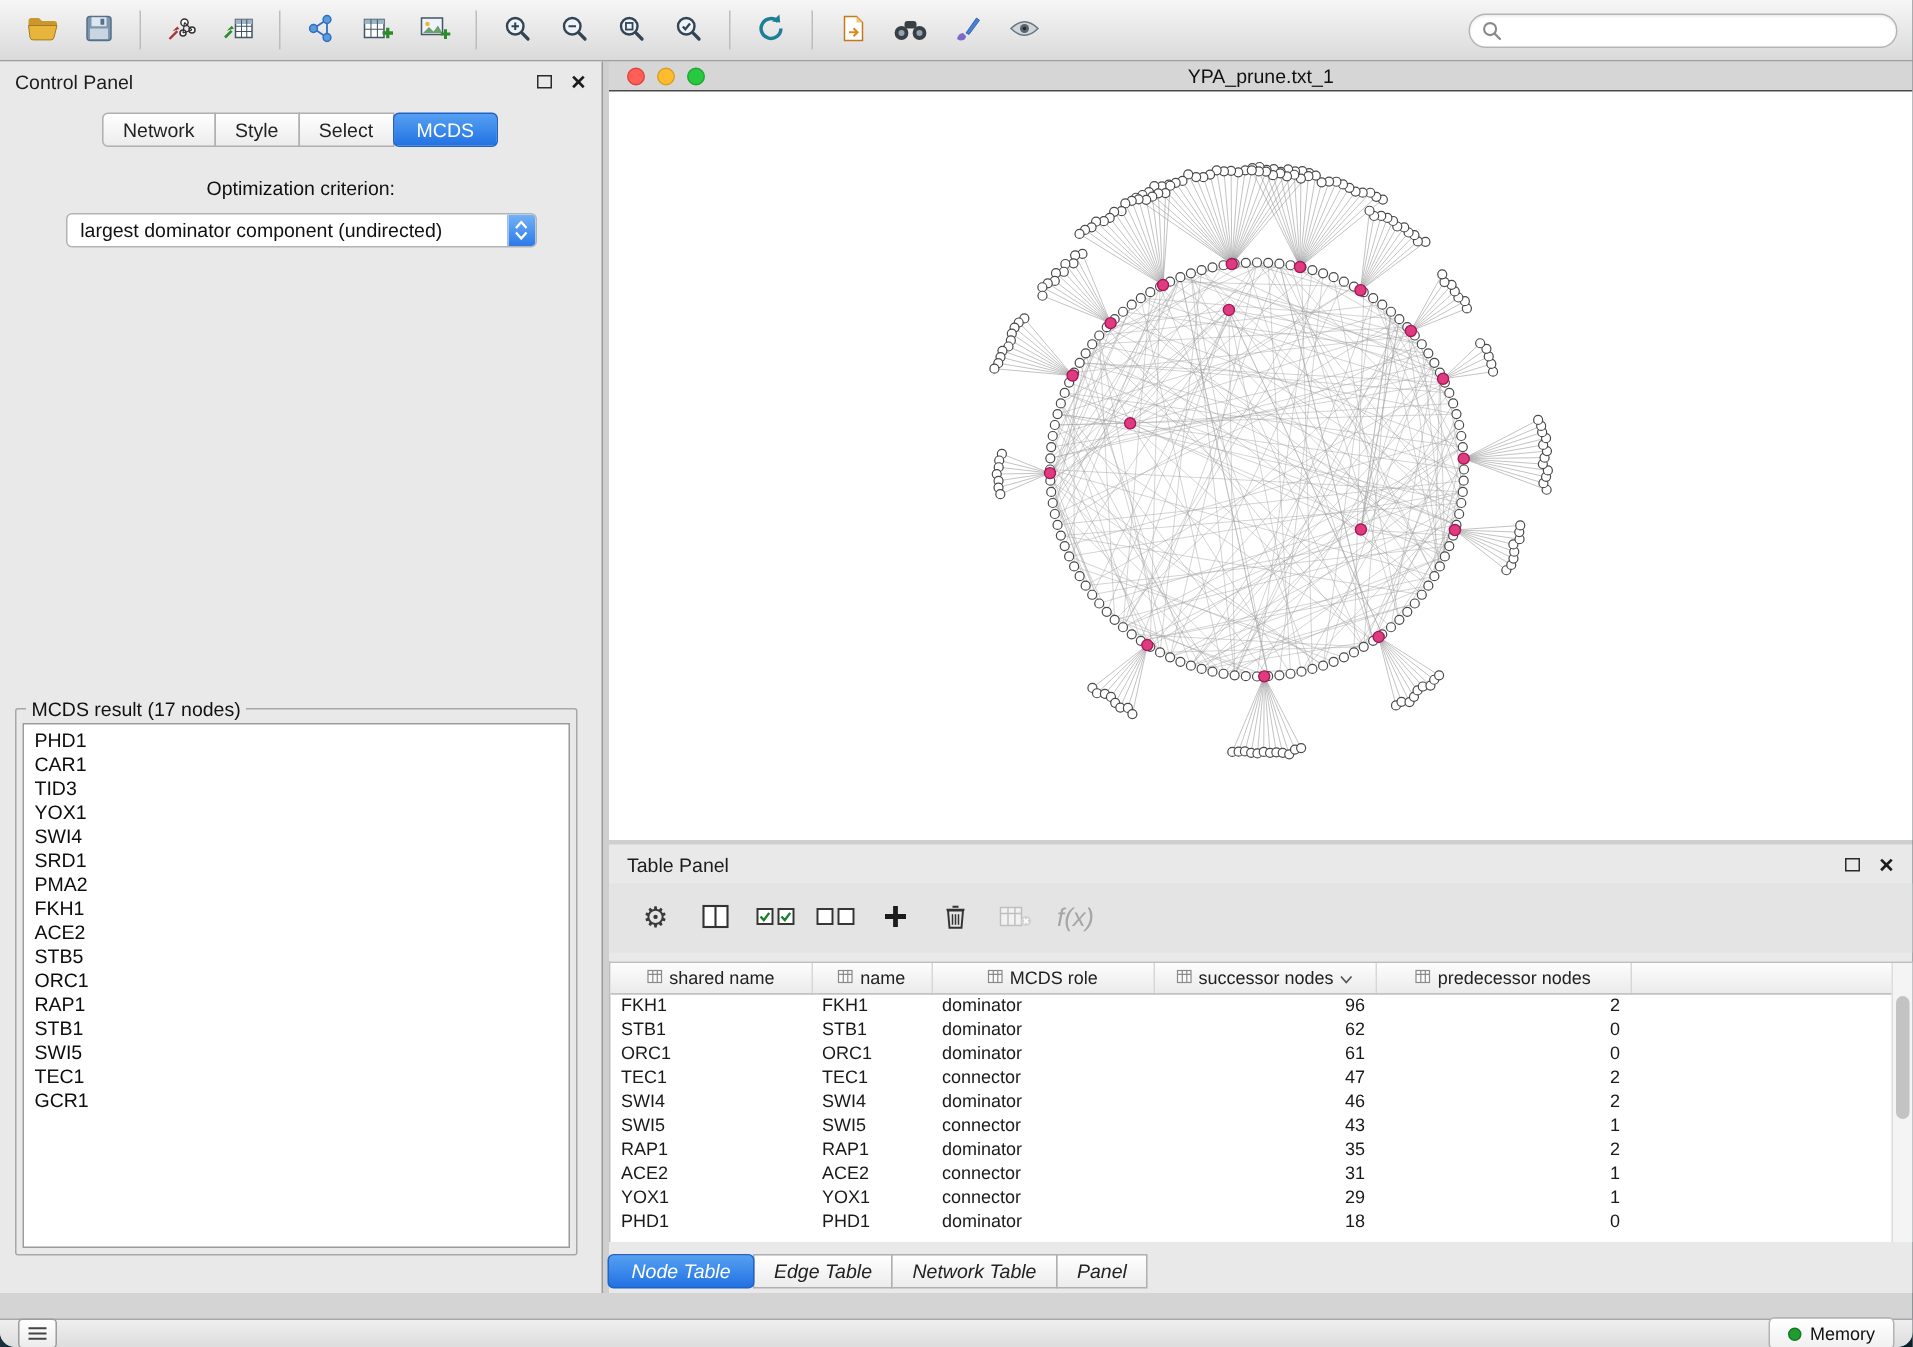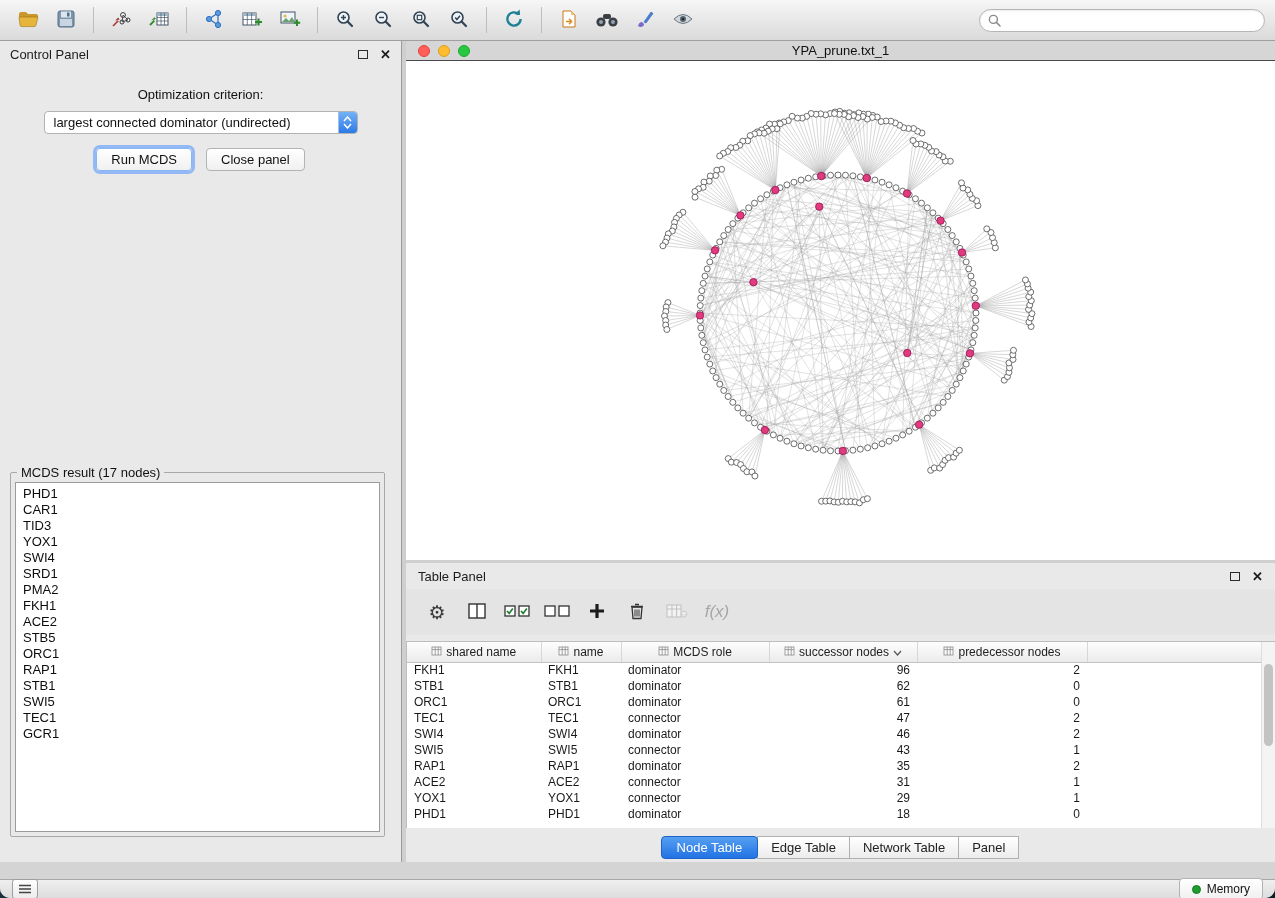--- a/index.html
+++ b/index.html
@@ -95,21 +95,21 @@
     background:linear-gradient(#fdfdfd,#ebebeb); border-right:1px solid #d7d7d7;
     border-bottom:1px solid #c2c2c2; cursor:pointer; }
   .th-inner { display:flex; align-items:center; justify-content:center; gap:4px; }
   table.data td { height:16px; font-size:12px; color:#1a1a1a; padding:0 7px;
     white-space:nowrap; overflow:hidden; }
   td.num { text-align:right; padding-right:11px;margin-top:34px; }
   .vscroll { position:absolute; top:0; bottom:0; right:0; width:14px; background:#f4f4f4;
     border-left:1px solid #ddd; }
   .vthumb { position:absolute; left:2px; right:2px; top:22px; height:82px; background:#c3c3c3; border-radius:6px; }
 
-  .tp-tabs { position:absolute; left:0; right:0; bottom:3px; display:flex; justify-content:center; }
+  .tp-tabs { position:absolute; left:0; right:0; bottom:3px; display:flex; justify-content:flex-start;font-style:italic; }
 
   
   .status-bar { position:absolute; left:0; right:0; bottom:0; height:19px;
     background:linear-gradient(#efefef,#dddddd); border-top:1px solid #a7a7a7;
     display:flex; align-items:center; padding:0 12px; }
   .console-btn { width:26px; height:20px; background:linear-gradient(#fff,#ececec);
     border:1px solid #9e9e9e; border-radius:3px; display:flex; align-items:center;
     justify-content:center; cursor:pointer; }
   .memory-btn { margin-left:auto; height:22px; display:flex; align-items:center; gap:6px;
     background:linear-gradient(#ffffff,#f0f0f0); border:1px solid #b3b3b3; border-radius:4px;
@@ -271,35 +271,37 @@
   </div>
 
   <div class="control-panel">
     <div class="panel-header">
       <span class="panel-title">Control Panel</span>
       <span class="panel-header-icons">
         <span class="mini-float"></span>
         <span class="mini-close">✕</span>
       </span>
     </div>
+    <div class="cp-tabs" id="cp-tabs">
+        <span class="seg">Network</span>
+        <span class="seg">Style</span>
+        <span class="seg">Select</span>
+        <span class="seg active">MCDS</span>
+      </div>
     <div class="opt-label">Optimization criterion:</div>
     <div class="dropdown">
-      <span class="dd-text">largest connected dominator (undirected)</span>
+      <span class="dd-text">largest dominator component (undirected)</span>
       <span class="dd-stepper">
         <svg width="9" height="6" viewBox="0 0 9 6">
             <path d="M1 5 L4.5 1 L8 5" fill="none" stroke="#fff" stroke-width="1.5"></path>
           </svg>
         <svg width="9" height="6" viewBox="0 0 9 6">
             <path d="M1 1 L4.5 5 L8 1" fill="none" stroke="#fff" stroke-width="1.5"></path>
           </svg>
       </span>
-    </div>
-    <div class="cp-buttons">
-      <button class="btn focus-ring">Run MCDS</button>
-      <button class="btn">Close panel</button>
     </div>
     <fieldset class="mcds-fieldset">
       <legend>MCDS result (17 nodes)</legend>
       <div class="result-list" id="result-list">
           <div class="result-item">PHD1</div>
           <div class="result-item">CAR1</div>
           <div class="result-item">TID3</div>
           <div class="result-item">YOX1</div>
           <div class="result-item">SWI4</div>
           <div class="result-item">SRD1</div>

